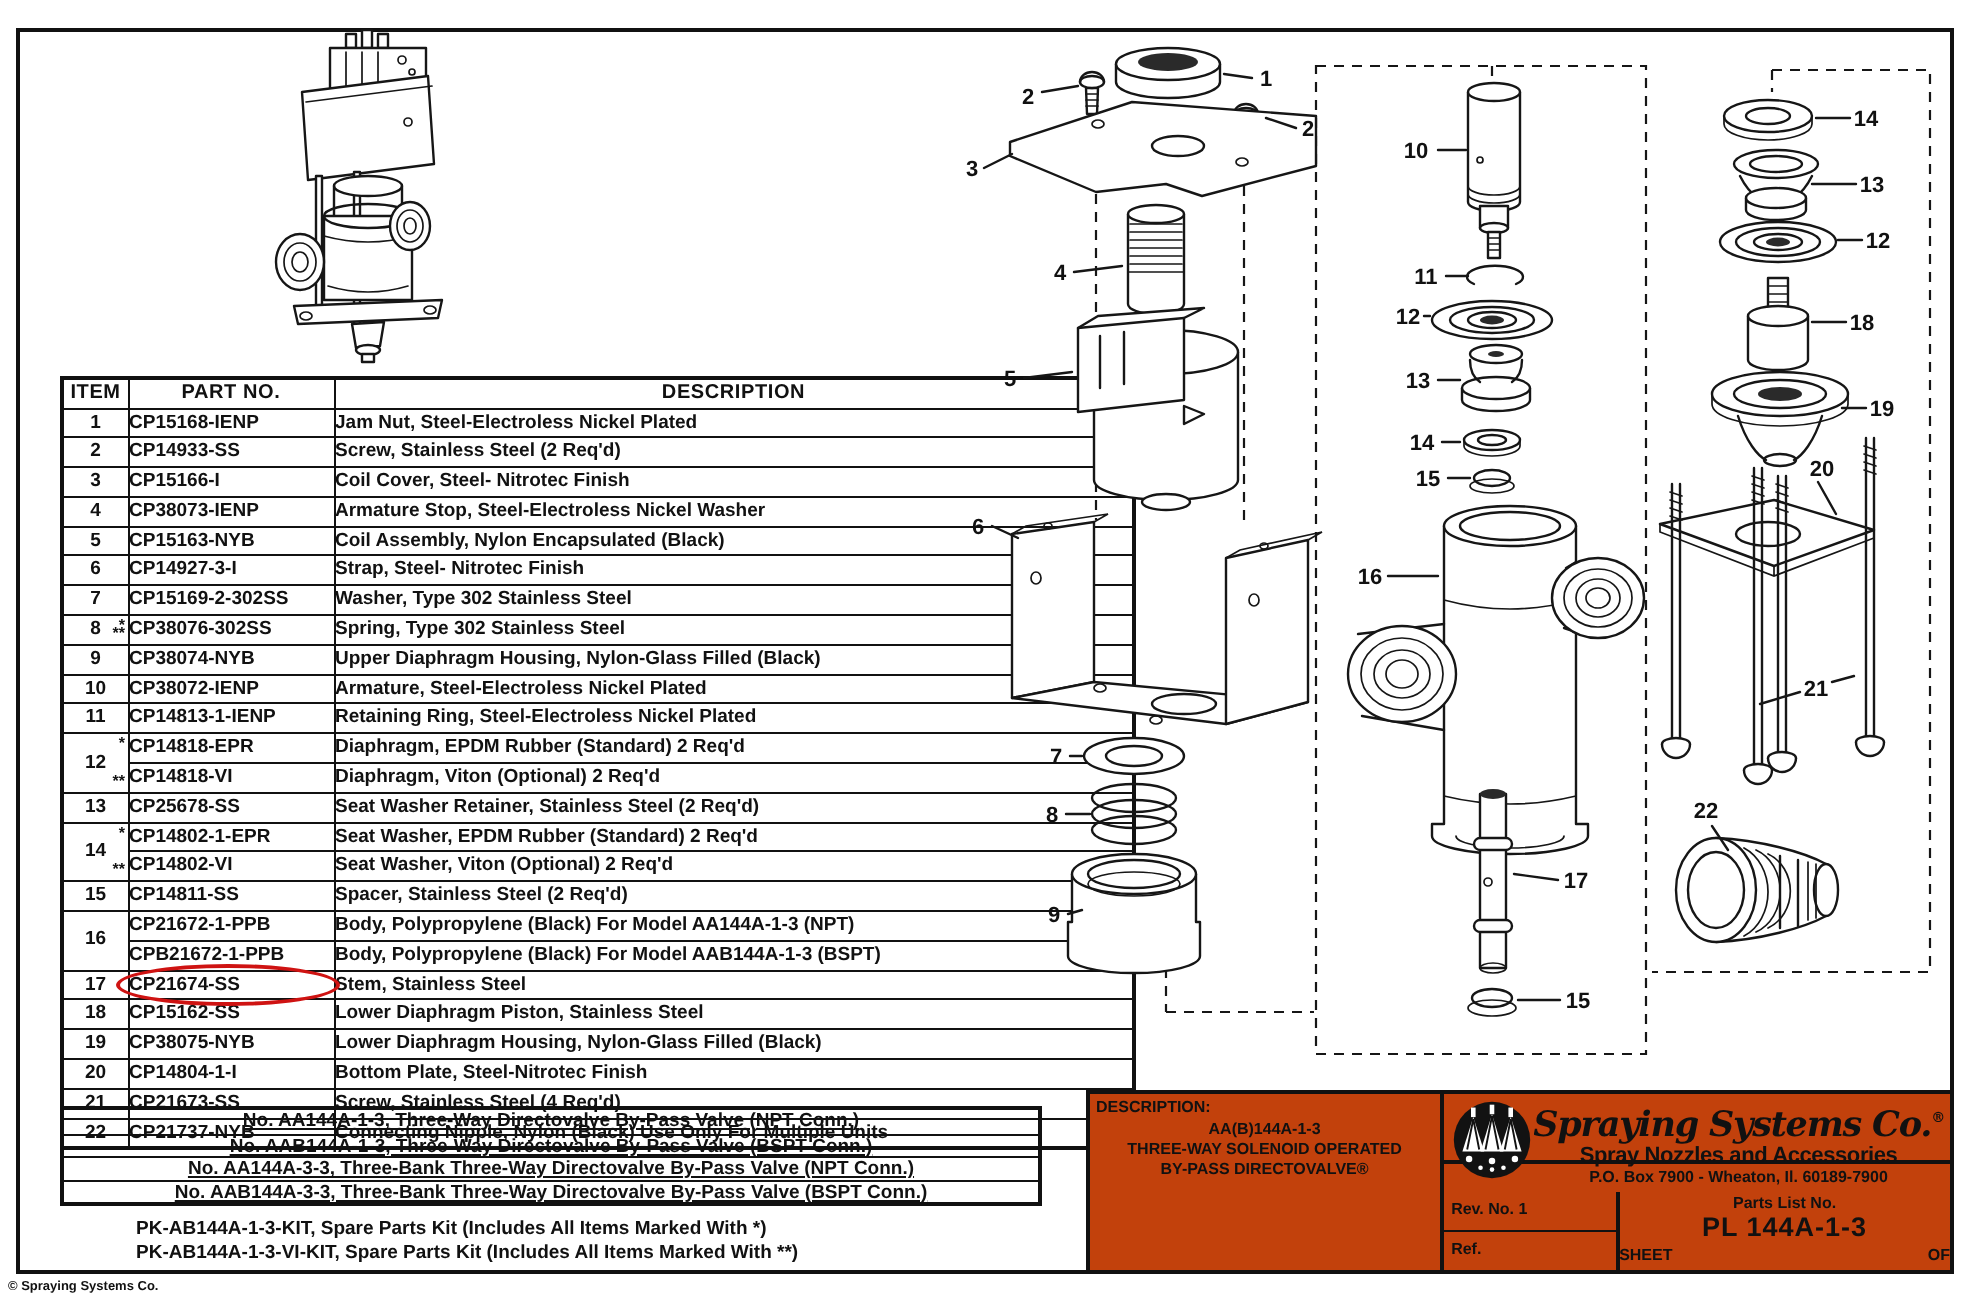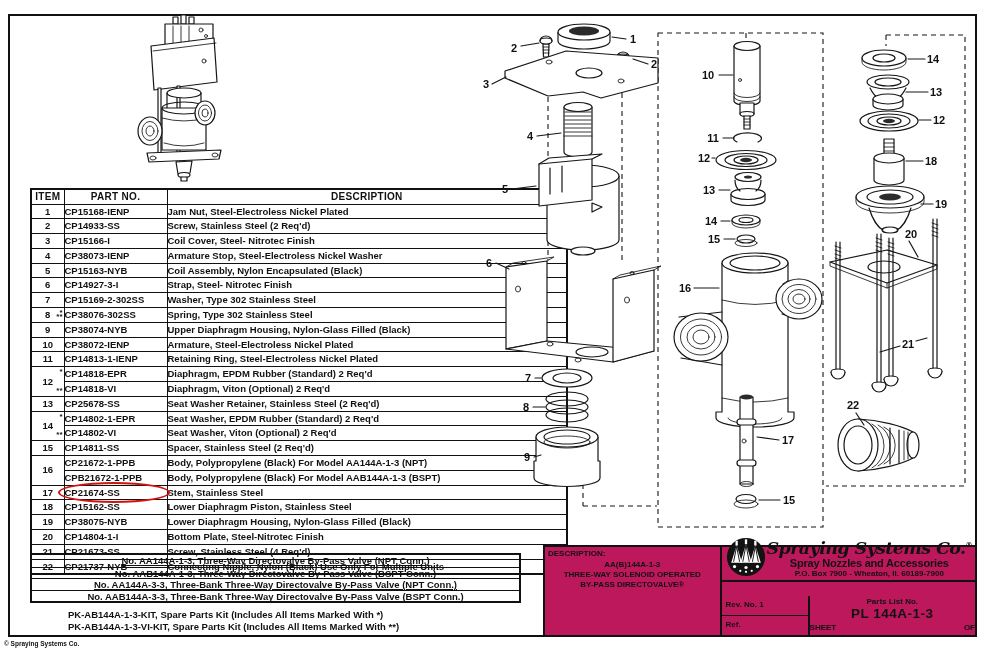--- a/index.html
+++ b/index.html
@@ -33,26 +33,26 @@
   .valve-illu{position:absolute;left:128px;top:14px;}
   .exploded{position:absolute;left:478px;top:14px;}
   .ln{fill:none;stroke:#161616;stroke-width:1.2;stroke-linejoin:round;stroke-linecap:round;}
   .thin{fill:none;stroke:#161616;stroke-width:.85;stroke-linecap:round;}
   .fw{fill:#fff;stroke:#161616;stroke-width:1.2;stroke-linejoin:round;}
   .dk{fill:#2a2a2a;stroke:none;}
   .dash{fill:none;stroke:#161616;stroke-width:1.1;stroke-dasharray:5 4;}
   .co{font:bold 11px "Liberation Sans",sans-serif;fill:#111;}
 
   
-  .tblock{position:absolute;left:543px;top:545px;width:434px;height:92px;border:2px solid #111;display:flex;background:#be185d;}
+  .tblock{position:absolute;left:543px;top:545px;width:434px;height:92px;border:2px solid #111;display:flex;background:#c2410c;}
   .tb-desc{width:190px;border-right:2px solid #111;padding:2px 3px;}
   .tb-desc-label{font-size:8px;font-weight:bold;}
   .tb-desc-lines{text-align:center;font-size:8px;font-weight:bold;line-height:10px;margin-top:2px;}
   .tb-right{flex:1;display:flex;flex-direction:column;}
-  .tb-logo-row{height:35px;border-bottom:2px solid #111;display:flex;align-items:flex-end;padding:2px 3px;}
+  .tb-logo-row{height:35px;border-bottom:2px solid #111;display:flex;align-items:flex-start;padding:2px 3px;}
   .logo-text{flex:1;text-align:center;overflow:hidden;}
   .company{font-family:"DejaVu Serif",serif;font-weight:bold;font-style:italic;font-size:17.5px;line-height:19px;letter-spacing:-.6px;white-space:nowrap;}
   .company sup{font-size:7px;font-style:normal;}
   .tagline{font-size:11px;font-weight:bold;line-height:11px;letter-spacing:-.2px;white-space:nowrap;}
   .address{font-size:8px;font-weight:bold;line-height:9px;white-space:nowrap;}
   .tb-bottom{flex:1;display:flex;margin-top:14px;}
   .tb-revref{width:88px;border-right:2px solid #111;display:flex;flex-direction:column;}
   .tb-rev{flex:1;border-bottom:1px solid #111;font-size:8px;font-weight:bold;padding:4px 0 0 4px;}
   .tb-ref{flex:1;font-size:8px;font-weight:bold;padding:4px 0 0 4px;}
   .tb-pl{flex:1;text-align:center;font-weight:bold;padding-top:1px;}

